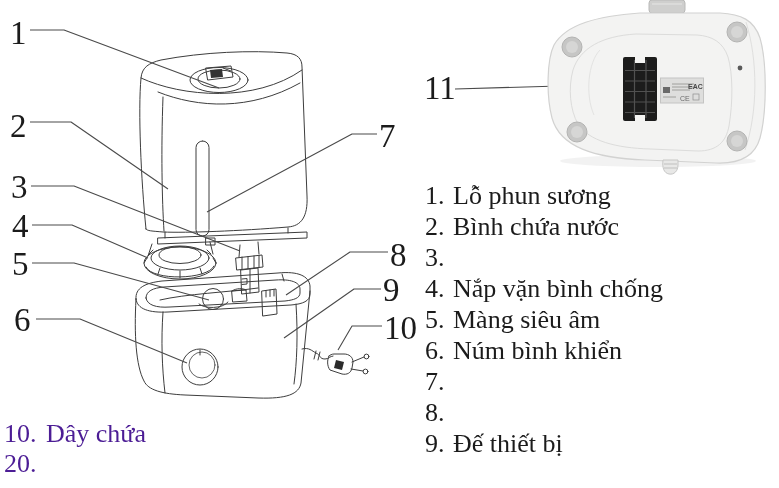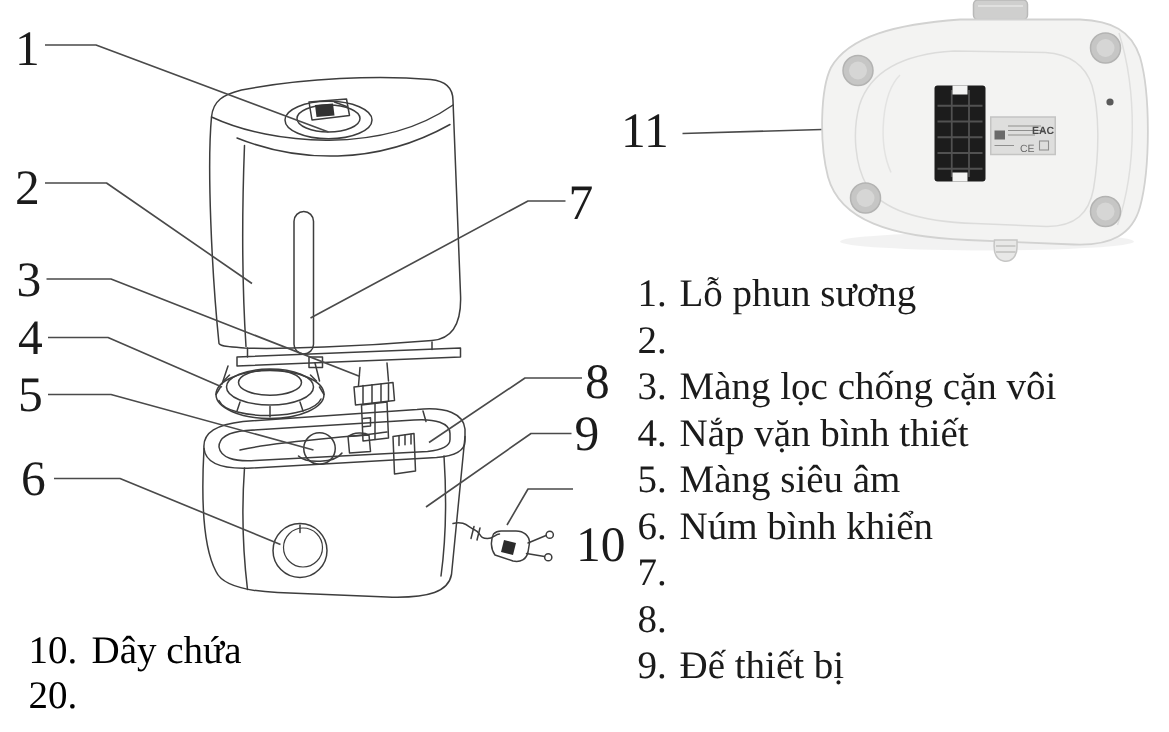--- a/index.html
+++ b/index.html
@@ -13,22 +13,22 @@
     font-family:"Liberation Serif", serif;white-space:nowrap;
   }
   .parts-list{
     position:absolute;left:425px;top:180px;width:352px;
     font-size:26px;line-height:31px;color:#1b1b1b;
   }
   .parts-list .row{display:flex;align-items:flex-start;}
   .parts-list .num{flex:0 0 28px;}
   .parts-list .lbl{max-width:300px;}
   .bottom-list{
-    position:absolute;left:19px;top:419px;
-    font-size:26px;line-height:30px;color:#000000;
+    position:absolute;left:4px;top:419px;
+    font-size:26px;line-height:30px;color:#4c1d95;
   }
   .bottom-list .row{display:flex;align-items:flex-start;}
   .bottom-list .num{flex:0 0 42px;}
 </style>
 </head>
 <body>
 
 <div class="page">
 
   <svg class="art" width="779" height="488" viewBox="0 0 779 488">
@@ -183,38 +183,38 @@
 
   <div class="callout" style="left:10px;top:14px;">1</div>
   <div class="callout" style="left:10px;top:107px;">2</div>
   <div class="callout" style="left:11px;top:168px;">3</div>
   <div class="callout" style="left:12px;top:207px;">4</div>
   <div class="callout" style="left:12px;top:245px;">5</div>
   <div class="callout" style="left:14px;top:301px;">6</div>
   <div class="callout" style="left:379px;top:117px;">7</div>
   <div class="callout" style="left:390px;top:236px;">8</div>
   <div class="callout" style="left:383px;top:271px;">9</div>
-  <div class="callout" style="left:384px;top:309px;margin-top:36px;">10</div>
-  <div class="callout" style="left:414px;top:69px;">11</div>
+  <div class="callout" style="left:384px;top:309px;">10</div>
+  <div class="callout" style="left:424px;top:69px;">11</div>
 
   <div class="parts-list">
     <div class="row">
       <span class="num">1.</span>
       <span class="lbl">Lỗ phun sương</span>
     </div>
     <div class="row">
       <span class="num">2.</span>
+      <span class="lbl">Bình chứa nước</span>
     </div>
     <div class="row">
       <span class="num">3.</span>
-      <span class="lbl">Màng lọc chống cặn vôi</span>
     </div>
     <div class="row">
       <span class="num">4.</span>
-      <span class="lbl">Nắp vặn bình thiết</span>
+      <span class="lbl">Nắp vặn bình chống</span>
     </div>
     <div class="row">
       <span class="num">5.</span>
       <span class="lbl">Màng siêu âm</span>
     </div>
     <div class="row">
       <span class="num">6.</span>
       <span class="lbl">Núm bình khiển</span>
     </div>
     <div class="row">

